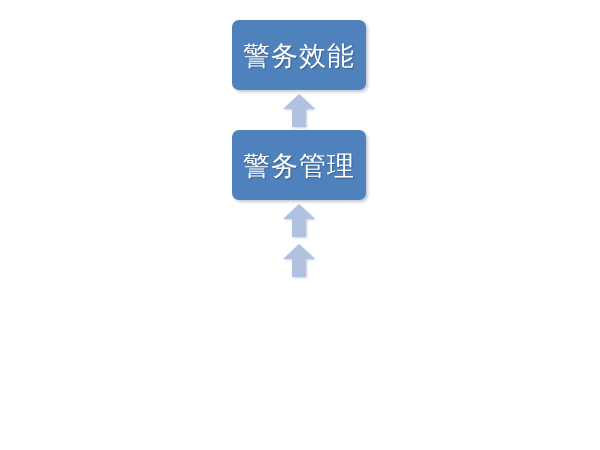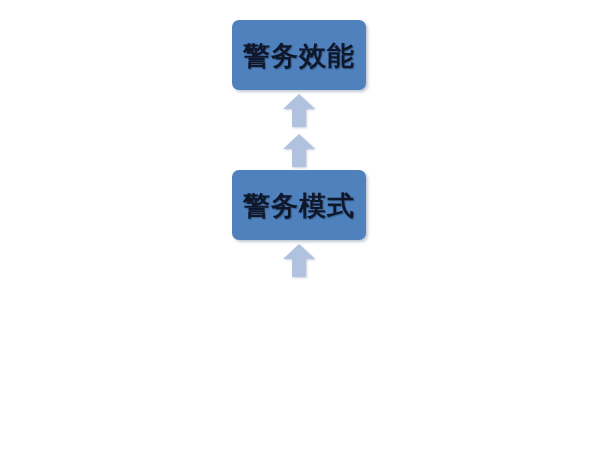--- a/index.html
+++ b/index.html
@@ -40,27 +40,27 @@
     background: #4f81bd;
     box-shadow: 2px 2px 3px rgba(120, 135, 160, 0.45);
     display: flex;
     align-items: center;
     justify-content: center;
     box-sizing: border-box;
     flex: 0 0 auto;
   }
 
   .node-label {
-    color: #0f172a;
+    color: #ffffff;
     font-size: 27px;
     line-height: 1;
     letter-spacing: 1px;
     white-space: nowrap;
     text-shadow: 1px 1px 1px rgba(40, 70, 110, 0.55);
-    font-weight: 700;
+    font-weight: 400;
   }
 
   .arrow-gap {
     width: 134px;
     height: 40px;
     flex: 0 0 auto;
     display: flex;
     align-items: center;
     justify-content: center;
   }
@@ -82,30 +82,30 @@
     <div class="node-box">
       <span class="node-label">警务效能</span>
     </div>
 
     <div class="arrow-gap">
       <svg class="up-arrow" viewBox="0 0 32 33" aria-hidden="true">
         <polygon points="16,0 32,15 23,15 23,33 9,33 9,15 0,15" fill="#b0c2e0"></polygon>
       </svg>
     </div>
 
+    <div class="node-box">
+      <span class="node-label">警务管理</span>
+    </div>
 
     <div class="arrow-gap">
       <svg class="up-arrow" viewBox="0 0 32 33" aria-hidden="true">
         <polygon points="16,0 32,15 23,15 23,33 9,33 9,15 0,15" fill="#b0c2e0"></polygon>
       </svg>
     </div>
 
-    <div class="node-box">
-      <span class="node-label">警务模式</span>
-    </div>
 
     <div class="arrow-gap">
       <svg class="up-arrow" viewBox="0 0 32 33" aria-hidden="true">
         <polygon points="16,0 32,15 23,15 23,33 9,33 9,15 0,15" fill="#b0c2e0"></polygon>
       </svg>
     </div>
 
 
   </div>
 </div>

